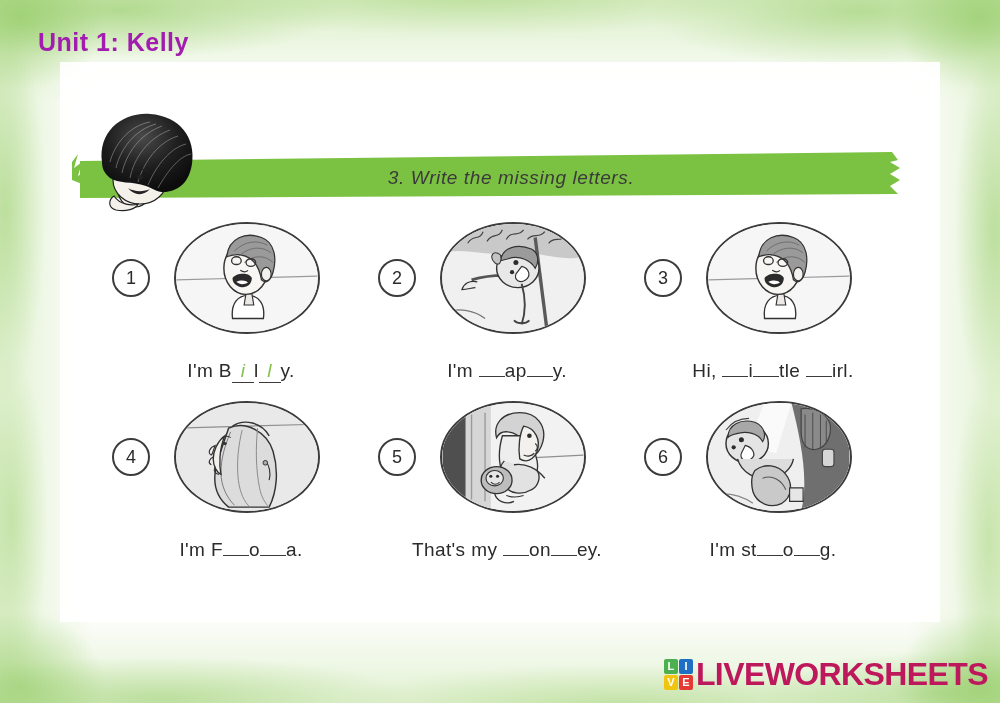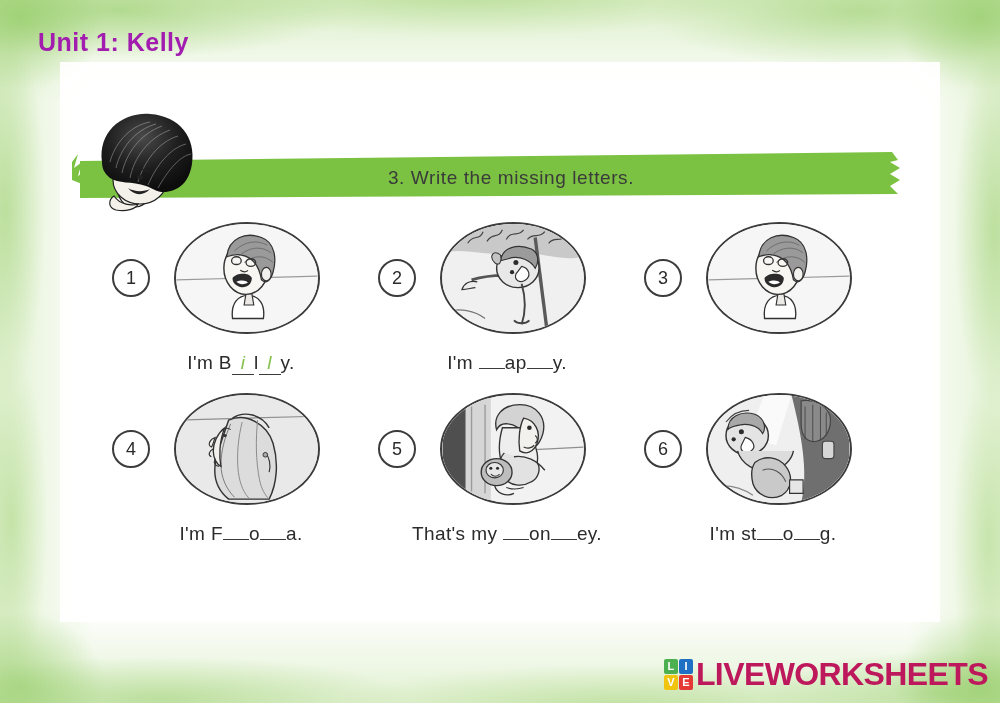--- a/index.html
+++ b/index.html
@@ -78,21 +78,21 @@
     font-weight: bold;
     color: #a21caf;
     letter-spacing: .5px;
     white-space: nowrap;
   }
 
   
   #banner-wrap {
     position: absolute;
     left: 72px; top: 150px;
-    width: 848px; height: 56px;
+    width: 848px; height: 56px; font-style: italic;
   }
   #banner-svg { display: block; width: 848px; height: 56px; }
   #banner-text {
     position: absolute;
     left: 0; top: 0; width: 848px; height: 56px;
     display: flex; align-items: center; justify-content: center;
     font-size: 19px;
     color: #3a3a3a;
     letter-spacing: .6px;
     padding-left: 30px;
@@ -142,21 +142,21 @@
     left: 0; top: 0;
     width: 146px; height: 112px;
     border: 2px solid #3c3c3c;
     border-radius: 50%;
     background: #f2f2f2;
     overflow: hidden;
     margin-left: 24px;
   }
   .oval svg { display: block; width: 100%; height: 100%; }
   .caption {
-    margin-top: 14px;
+    margin-top: 22px;
     font-size: 19px;
     color: #2b2b2b;
     letter-spacing: .4px;
     white-space: nowrap;
     text-align: center;
   }
   .blank {
     display: inline-block;
     border-bottom: 1.6px solid #3a3a3a;
     min-width: 22px;
@@ -343,20 +343,23 @@
                 <path d="M70,40 C80,32 92,32 100,40"></path>
               </g>
               <ellipse cx="62" cy="38" rx="5" ry="4" fill="none" stroke="#333" stroke-width="1.4"></ellipse>
               <ellipse cx="77" cy="40" rx="5" ry="4" fill="none" stroke="#333" stroke-width="1.4"></ellipse>
               <path d="M66,48 C69,50 72,50 74,48" stroke="#333" stroke-width="1.2" fill="none"></path>
               <path d="M58,56 C62,50 76,50 78,56 C78,64 70,68 63,64 C59,62 58,59 58,56 Z" fill="#2b2b2b"></path>
               <path d="M62,60 C66,58 72,58 74,61 C70,63 65,63 62,60 Z" fill="#ffffff"></path>
               <ellipse cx="93" cy="52" rx="5" ry="7" fill="#f4f2ee" stroke="#333" stroke-width="1.2"></ellipse>
             </svg>
           </div>
+        </div>
+        <div class="caption">
+          <span>Hi, </span><span class="blank wide"></span><span>i</span><span class="blank wide"></span><span>tle </span><span class="blank wide"></span><span>irl.</span>
         </div>
       </div>
 
     </div>
 
     <div class="row">
 
       <div class="cell">
         <div class="pic-wrap">
           <div class="num-circle">4</div>

